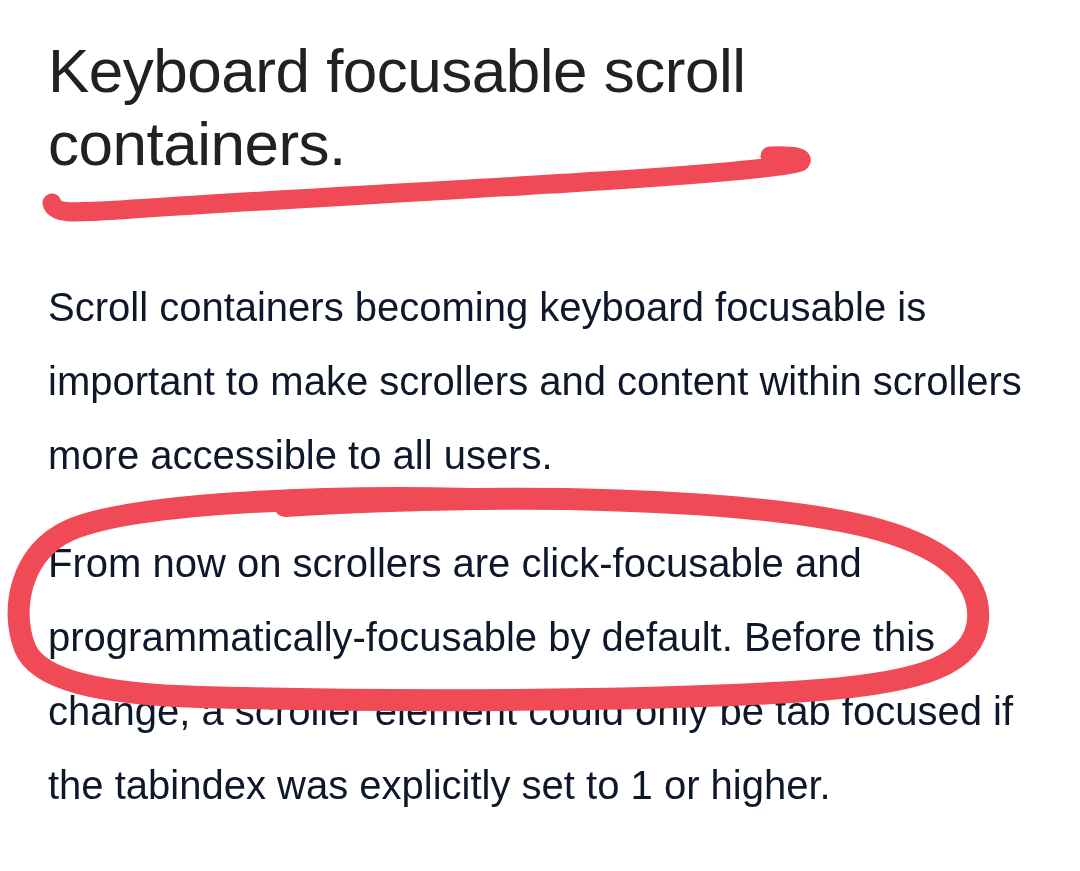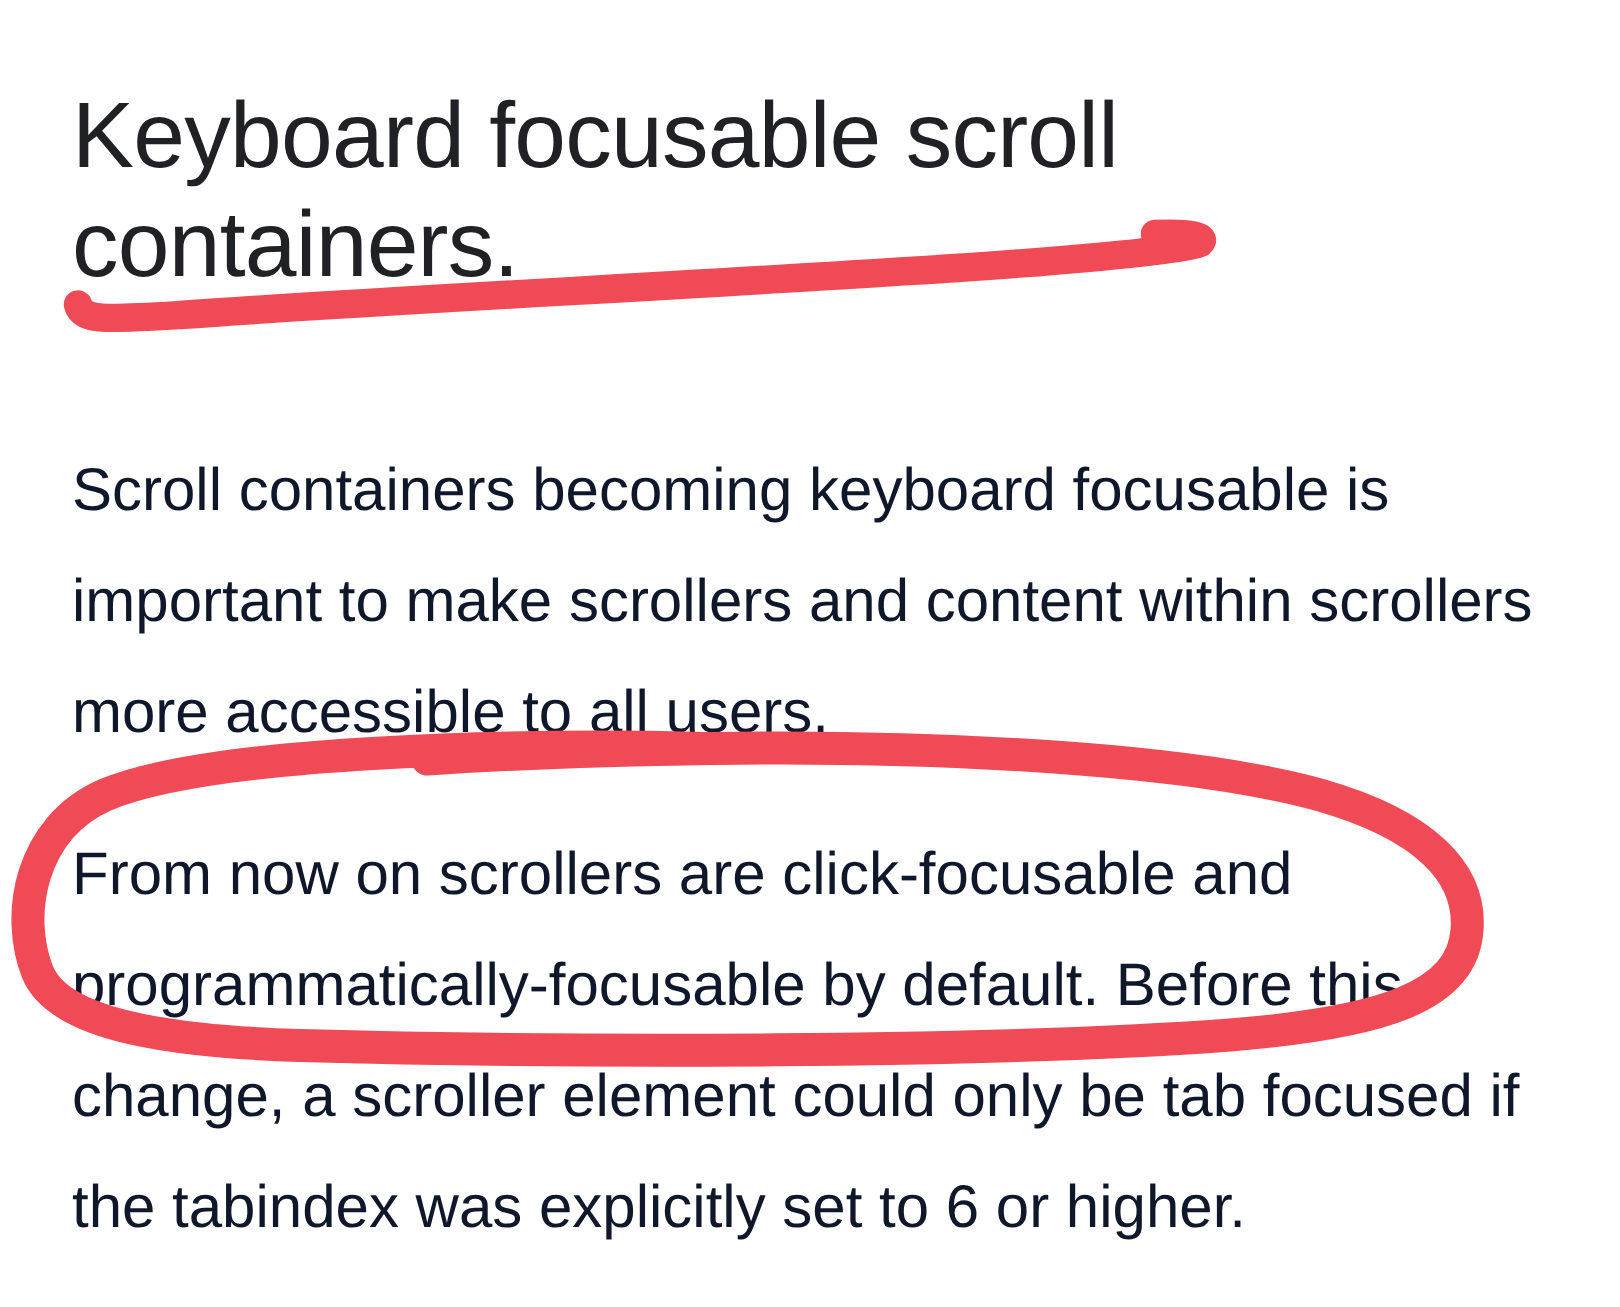--- a/index.html
+++ b/index.html
@@ -8,21 +8,21 @@
     width: 1080px;
     height: 871px;
     background: #ffffff;
     font-family: "Google Sans", "Product Sans", "Helvetica Neue", Arial, sans-serif;
     color: #202124;
     overflow: hidden;
   }
   .page {
     position: relative;
     box-sizing: border-box;
-    padding: 54px 48px 40px 48px;
+    padding: 34px 48px 40px 48px;
     width: 1080px;
     height: 871px;
   }
   h1.heading {
     font-size: 62px;
     font-weight: 400;
     line-height: 1.18;
     margin: 0 0 90px 0;
     letter-spacing: -0.5px;
     color: #202124;
@@ -43,21 +43,21 @@
 </style>
 </head>
 <body>
 
 <div class="page">
 
   <h1 class="heading">Keyboard focusable scroll containers.</h1>
 
   <p class="body-text">Scroll containers becoming keyboard focusable is important to make scrollers and content within scrollers more accessible to all users.</p>
 
-  <p class="body-text">From now on scrollers are click-focusable and programmatically-focusable by default. Before this change, a scroller element could only be tab focused if the tabindex was explicitly set to 6 or higher.</p>
+  <p class="body-text">From now on scrollers are click-focusable and programmatically-focusable by default. Before this change, a scroller element could only be tab focused if the tabindex was explicitly set to 1 or higher.</p>
 
   <svg class="annotation-layer" viewBox="0 0 1080 871" xmlns="http://www.w3.org/2000/svg">
     <g stroke-linecap="round" stroke-linejoin="round" fill="none">
 
       <path d="M 52 203
                C 55 214, 70 213, 120 210
                C 260 200, 430 192, 600 181
                C 700 175, 790 167, 800 162
                C 805 158, 795 155, 770 156" stroke="#F04A56" stroke-width="19"></path>
 

